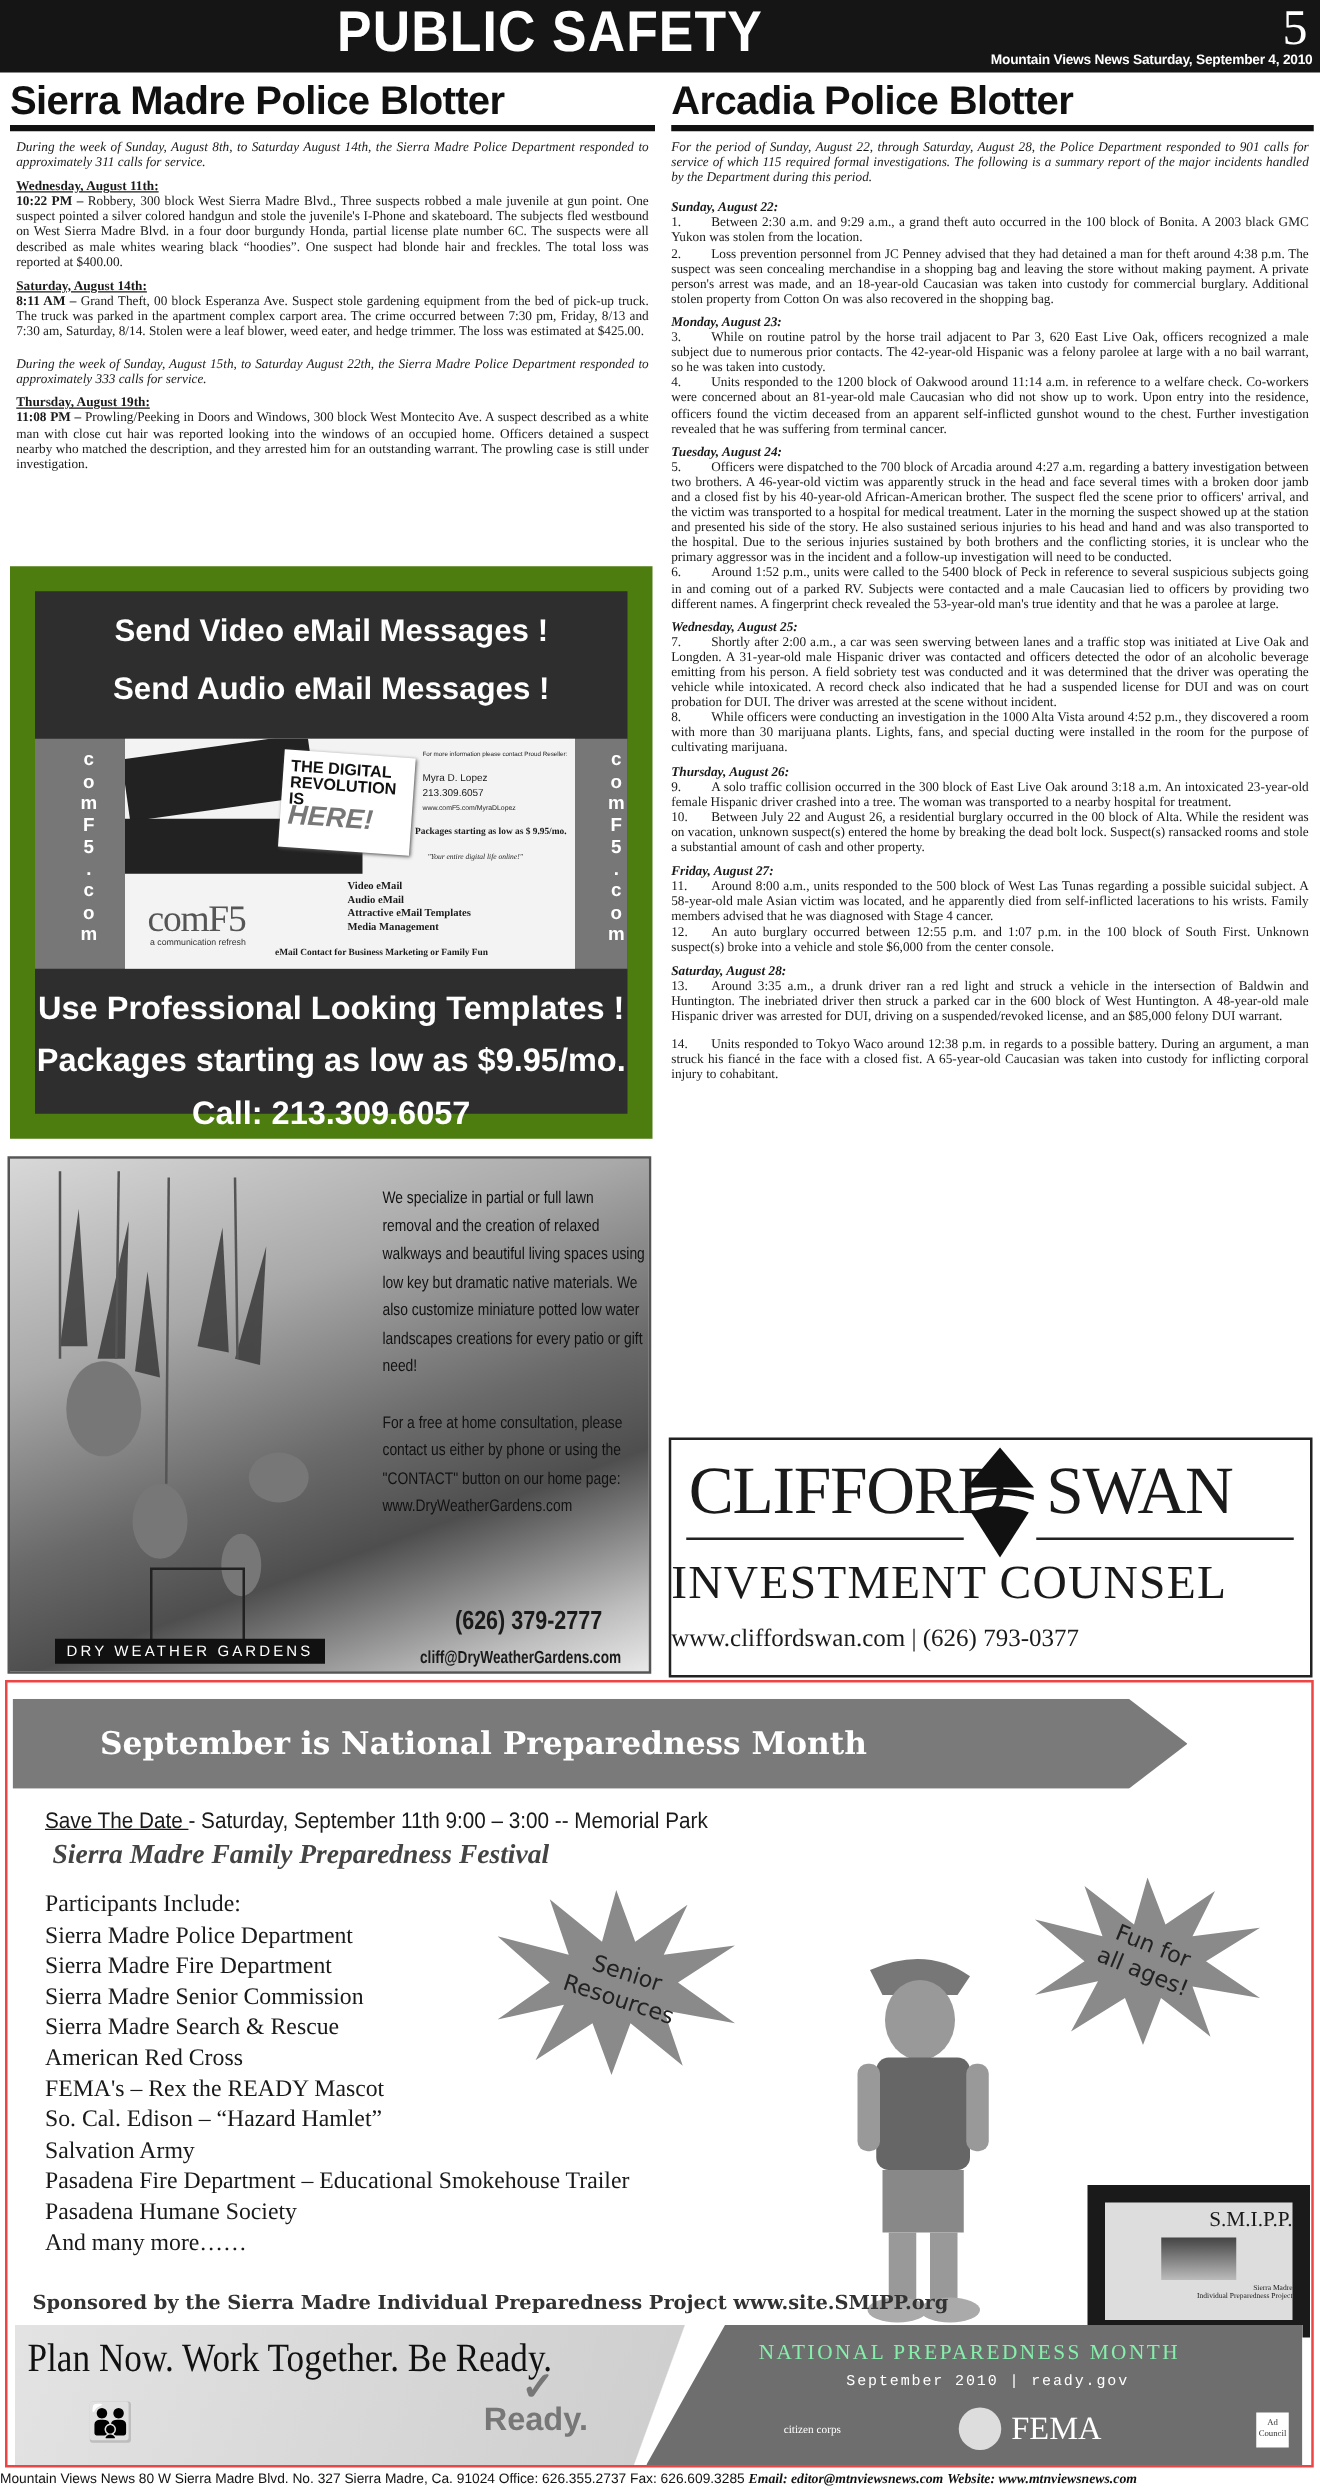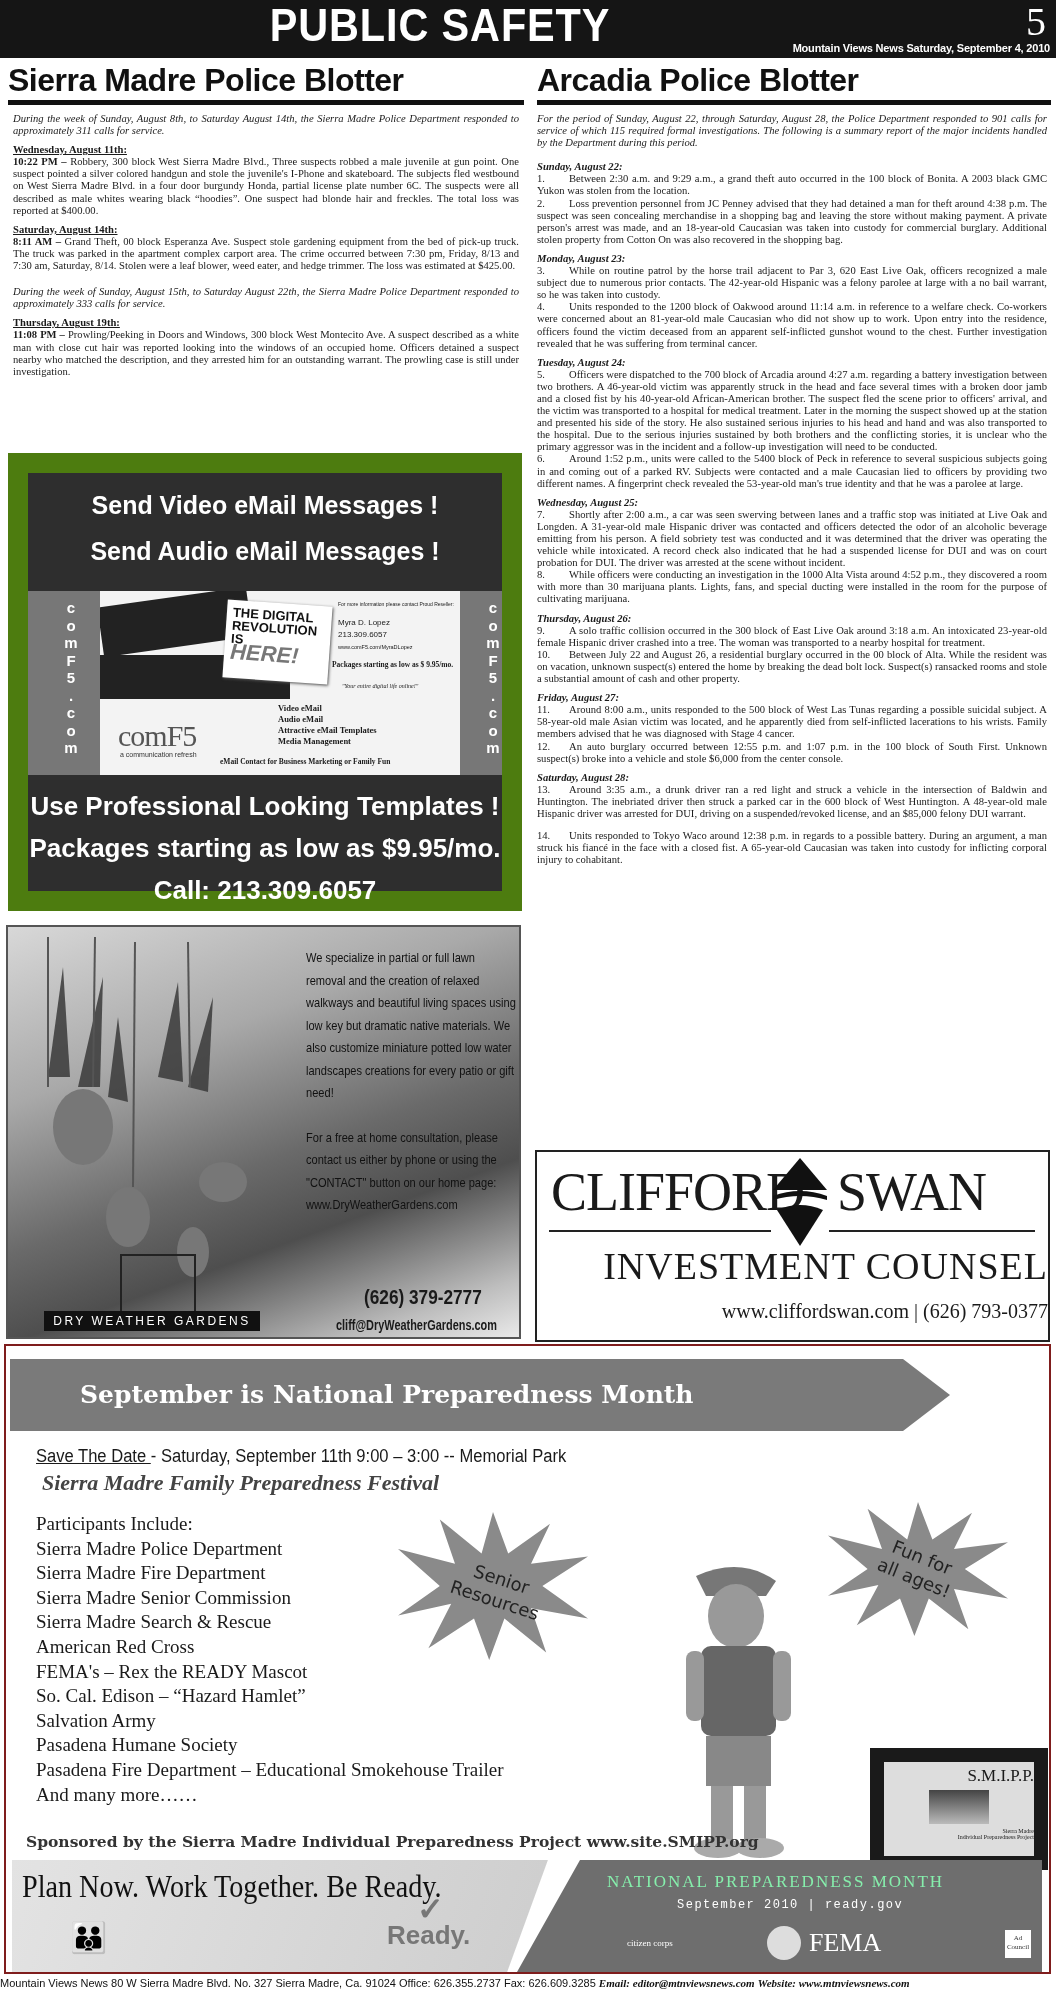--- a/index.html
+++ b/index.html
@@ -24,23 +24,23 @@
 #ad-comf5 .inner{width:100%;height:100%;background:#2e2e2e;position:relative}
 .ad-line{color:#fff;font-family:"Liberation Sans",sans-serif;font-weight:bold;text-align:center;position:absolute;left:0;width:100%}
 #comf5-banner{position:absolute;left:0;top:118px;width:100%;height:184px;background:#777}
 .vert{position:absolute;top:8px;width:50px;color:#fff;font-family:"Liberation Sans",sans-serif;font-weight:bold;font-size:15px;line-height:17.5px;text-align:center}
 #comf5-center{position:absolute;left:72px;top:0;width:360px;height:184px;background:#f3f3f3;overflow:hidden}
 .film{position:absolute;background:#222}
 
 #ad-dwg{left:6px;top:925px;width:515px;height:414px;border:2px solid #555;background:linear-gradient(160deg,#d8d8d8 0%,#a9a9a9 30%,#6a6a6a 55%,#4e4e4e 70%,#bdbdbd 90%,#e9e9e9 100%);overflow:hidden}
 #ad-dwg .txt{position:absolute;left:298px;top:20px;width:210px;font-family:"Liberation Sans",sans-serif;font-size:13.5px;line-height:22.5px;color:#111;transform:scaleX(0.82);transform-origin:left top;width:256px}
 
-#ad-cs{left:535px;top:1150px;width:515px;height:192px;border:2px solid #222;background:#fff;text-align:right}
-
-#ad-prep{left:4px;top:1344px;width:1047px;height:630px;border:2px solid #7f1d1d;background:#fff;overflow:hidden}
+#ad-cs{left:535px;top:1150px;width:515px;height:192px;border:2px solid #222;background:#fff;text-align:left}
+
+#ad-prep{left:4px;top:1344px;width:1047px;height:630px;border:2px solid #ef4444;background:#fff;overflow:hidden}
 .banner-arrow{position:absolute;left:4px;top:13px;width:940px;height:72px;background:#7a7a7a;clip-path:polygon(0 0,95% 0,100% 50%,95% 100%,0 100%)}
 .starburst{position:absolute;background:#8a8a8a;clip-path:polygon(50% 0%,58% 28%,80% 8%,70% 35%,100% 30%,76% 50%,100% 72%,70% 65%,78% 95%,56% 72%,48% 100%,40% 72%,16% 92%,28% 62%,0% 70%,22% 50%,0% 25%,30% 35%,22% 5%,44% 28%)}
 .burst-text{position:absolute;font-family:"DejaVu Sans",sans-serif;font-size:18px;text-align:center;color:#222;line-height:22px}
 #footer{left:0;top:1976px;width:1056px;height:15px;font-family:"Liberation Sans",sans-serif;font-size:11px;line-height:15px;color:#111;white-space:nowrap}
 </style>
 </head>
 <body>
 
 <div id="masthead" class="abs">
   <div class="title">PUBLIC SAFETY</div>
@@ -201,22 +201,22 @@
   <div id="participants" style="position:absolute;left:30px;top:166px;font-family:'Liberation Serif',serif;font-size:19px;line-height:24.6px">
     <div>Participants Include:</div>
   <div>Sierra Madre Police Department</div>
       <div>Sierra Madre Fire Department</div>
       <div>Sierra Madre Senior Commission</div>
       <div>Sierra Madre Search &amp; Rescue</div>
       <div>American Red Cross</div>
       <div>FEMA's – Rex the READY Mascot</div>
       <div>So. Cal. Edison – “Hazard Hamlet”</div>
       <div>Salvation Army</div>
+      <div>Pasadena Fire Department – Educational Smokehouse Trailer</div>
       <div>Pasadena Humane Society</div>
-      <div>Pasadena Fire Department – Educational Smokehouse Trailer</div>
       <div>And many more……</div>
     </div>
   <div class="starburst" style="left:392px;top:166px;width:190px;height:148px"></div>
   <div class="burst-text" style="left:442px;top:222px;width:100px;transform:rotate(18deg)">Senior Resources</div>
   <div class="starburst" style="left:822px;top:156px;width:180px;height:134px"></div>
   <div class="burst-text" style="left:870px;top:200px;width:84px;transform:rotate(22deg)">Fun for all ages!</div>
   <svg style="position:absolute;left:660px;top:210px" width="150" height="310">
     <path d="M30 20 Q75 0 110 25 L100 40 L40 40Z" fill="#777"></path>
     <ellipse cx="70" cy="60" rx="28" ry="32" fill="#999"></ellipse>
     <rect x="35" y="90" width="75" height="90" rx="10" fill="#666"></rect>

